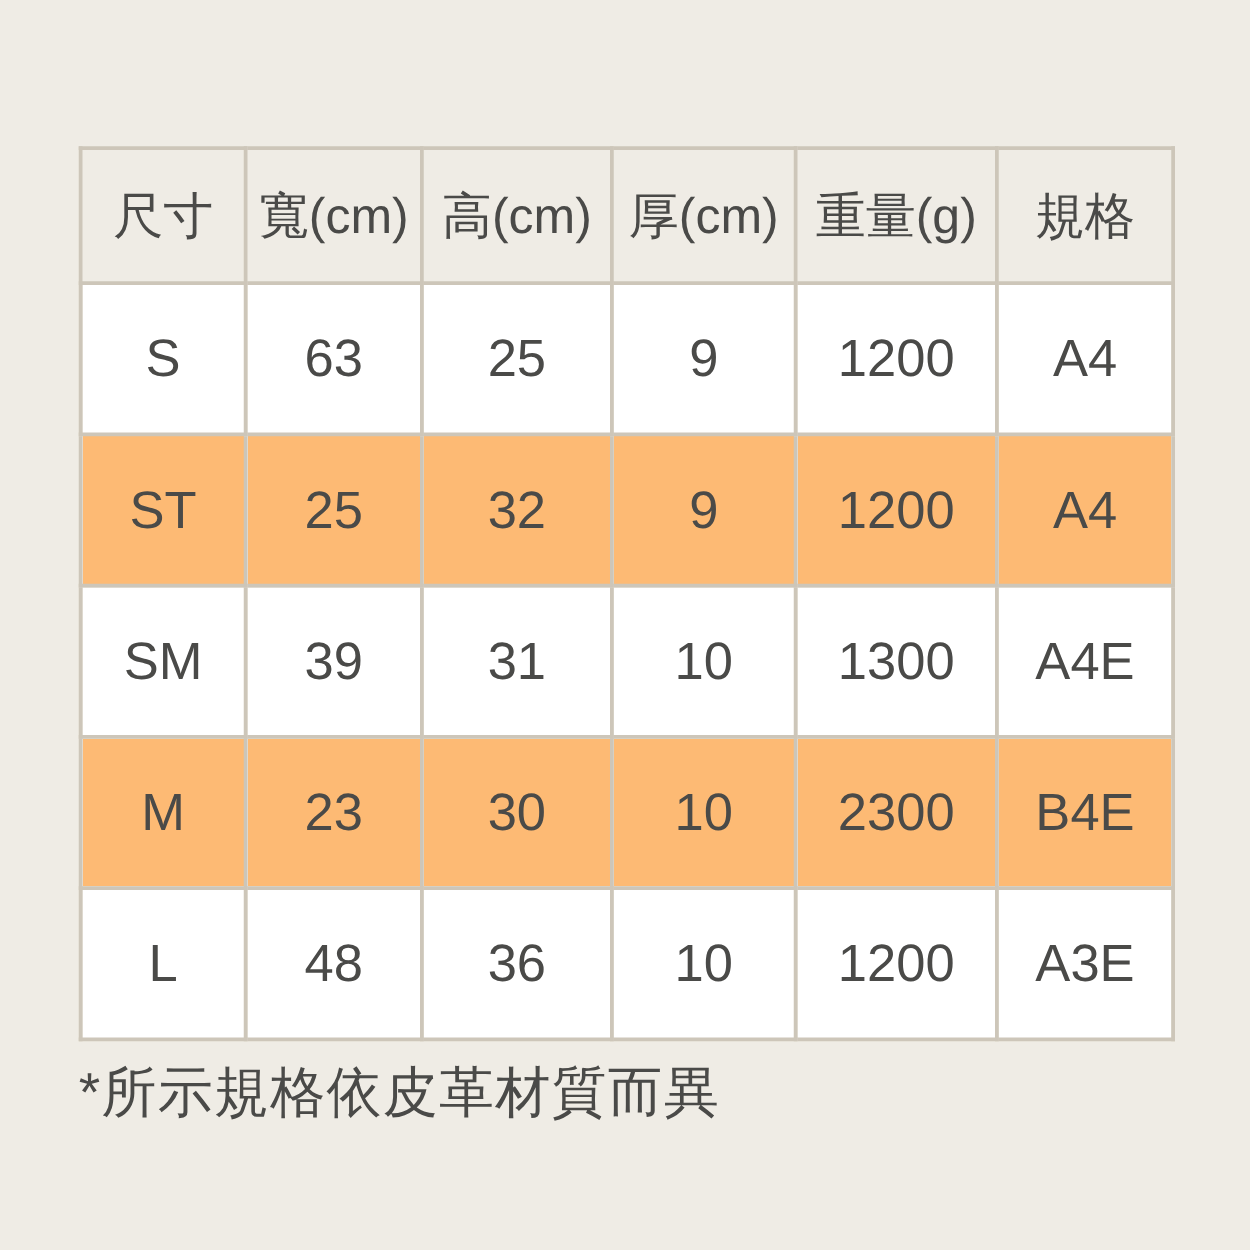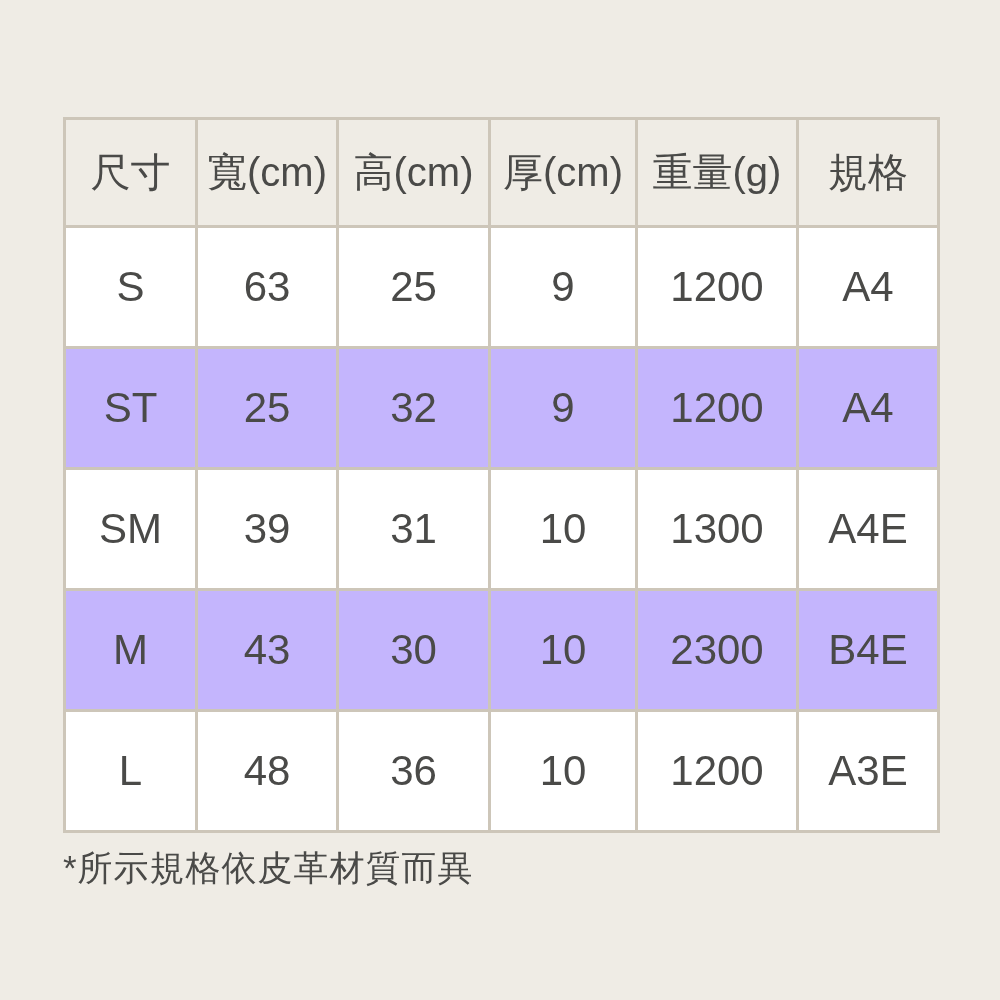--- a/index.html
+++ b/index.html
@@ -33,34 +33,34 @@
     height: 108px;
     font-size: 40px;
     background: #EFECE5;
   }
   .spec-table td {
     height: 121px;
     font-size: 42px;
     background: #FFFFFF;
   }
   .spec-table tr.alt td {
-    background: #c4b5fd;
+    background: #fdba74;
   }
   
   .col-size   { width: 132px; }
   .col-width  { width: 141px; }
   .col-height { width: 152px; }
   .col-depth  { width: 147px; }
   .col-weight { width: 161px; }
   .col-spec   { width: 141px; }
   .footnote {
     position: absolute;
     left: 63px;
     top: 845px;
-    font-size: 35px;
+    font-size: 44px;
     color: #4A4A48;
     letter-spacing: 1px;
   }
 </style>
 </head>
 <body>
 
 <table class="spec-table">
   <colgroup>
     <col class="col-size">
@@ -100,21 +100,21 @@
     <tr>
       <td>SM</td>
       <td>39</td>
       <td>31</td>
       <td>10</td>
       <td>1300</td>
       <td>A4E</td>
     </tr>
     <tr class="alt">
       <td>M</td>
-      <td>43</td>
+      <td>23</td>
       <td>30</td>
       <td>10</td>
       <td>2300</td>
       <td>B4E</td>
     </tr>
     <tr>
       <td>L</td>
       <td>48</td>
       <td>36</td>
       <td>10</td>

